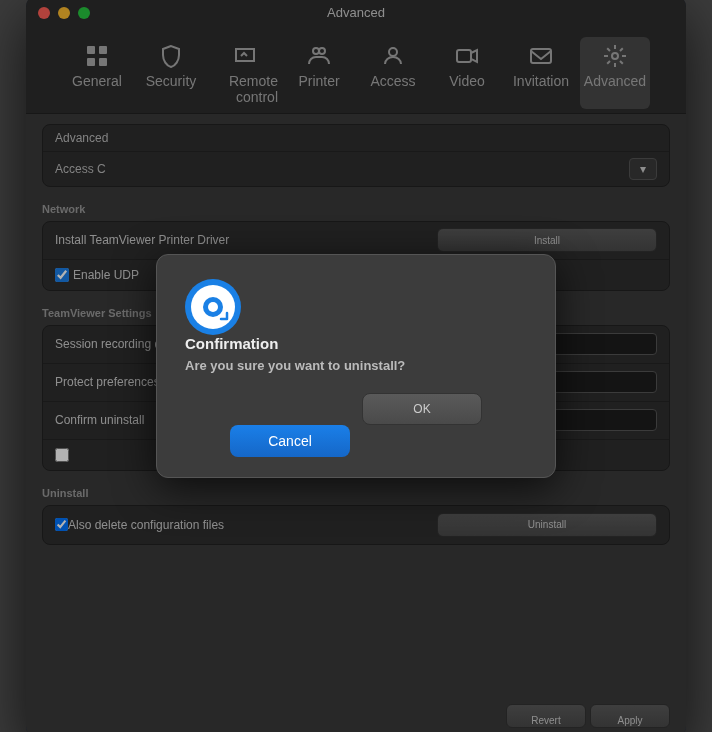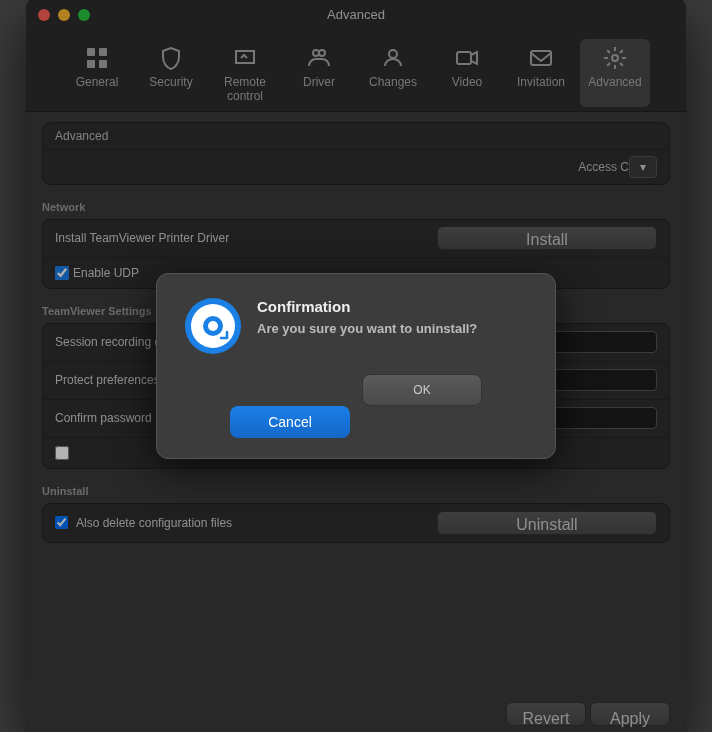--- a/index.html
+++ b/index.html
@@ -73,23 +73,23 @@
       width: 30px;
       height: 30px;
       margin-bottom: 2px;
       display: flex;
       align-items: center;
       justify-content: center;
       font-size: 20px;
       color: #aaa;
     }
     .toolbar-label {
-      font-size: 12px;
+      font-size: 14px;
       color: #aaa;
-      text-align: center;
+      text-align: right;
     }
     .content {
       padding: 10px 16px 16px;
       background: #3a3a3a;
       min-height: 580px;
     }
     .section {
       margin-bottom: 16px;
     }
     .section-header {
@@ -126,21 +126,21 @@
       height: 22px;
       color: #ccc;
       font-size: 12px;
       padding: 0 6px;
     }
     .btn-install, .btn-uninstall, .btn-revert, .btn-apply {
       background: linear-gradient(to bottom, #5a5a5a, #4a4a4a);
       border: 1px solid #333;
       border-radius: 6px;
       color: #ccc;
-      font-size: 16px;
+      font-size: 10px;
       cursor: pointer;
       padding: 4px 0;
       text-align: center;
     }
     .btn-install, .btn-uninstall {
       width: 220px;
       height: 24px;
     }
     .checkbox-row {
       display: flex;
@@ -157,21 +157,21 @@
       font-size: 12px;
       color: #ccc;
     }
     .advanced-section-row {
       display: flex;
       align-items: center;
       padding: 6px 12px;
       justify-content: space-between;
       border-bottom: 1px solid #252525;
     }
-    .advanced-section-row:last-child { border-bottom: none; justify-content: flex-end; }
+    .advanced-section-row:last-child { border-bottom: none; }
     .advanced-label {
       font-size: 12px;
       color: #bbb;
     }
     .select-btn {
       background: #3a3a3a;
       border: 1px solid #555;
       border-radius: 4px;
       color: #ccc;
       font-size: 12px;
@@ -208,22 +208,22 @@
       background: #3c3c3c;
       border-radius: 12px;
       box-shadow: 0 10px 40px rgba(0,0,0,0.7);
       width: 400px;
       padding: 24px 28px 20px;
       border: 1px solid #555;
     }
     .modal-header {
       display: flex;
       align-items: flex-start;
-      gap: 16px;
       margin-bottom: 20px;
+      flex-direction: column;
     }
     .modal-content {}
     .modal-title {
       font-size: 15px;
       font-weight: 600;
       color: #eee;
       margin-bottom: 6px;
     }
     .modal-message {
       font-size: 13px;
@@ -308,30 +308,30 @@
       <span class="toolbar-label">Remote control</span>
     </div>
     <div class="toolbar-item">
       <div class="toolbar-icon">
         <svg width="24" height="24" viewBox="0 0 24 24" fill="none" stroke="#aaa" stroke-width="2">
           <circle cx="9" cy="7" r="3"></circle>
             <circle cx="15" cy="7" r="3"></circle>
           <path d="M2 20c0-4 3-7 7-7h6c4 0 7 3 7 7"></path>
         </svg>
       </div>
-      <span class="toolbar-label">Driver</span>
+      <span class="toolbar-label">Printer</span>
     </div>
     <div class="toolbar-item">
       <div class="toolbar-icon">
         <svg width="24" height="24" viewBox="0 0 24 24" fill="none" stroke="#aaa" stroke-width="2">
           <circle cx="12" cy="8" r="4"></circle>
             <path d="M4 20c0-4 3.6-7 8-7s8 3 8 7"></path>
         </svg>
       </div>
-      <span class="toolbar-label">Changes</span>
+      <span class="toolbar-label">Access</span>
     </div>
     <div class="toolbar-item">
       <div class="toolbar-icon">
         <svg width="24" height="24" viewBox="0 0 24 24" fill="none" stroke="#aaa" stroke-width="2">
           <rect x="2" y="6" width="14" height="12" rx="2"></rect>
           <polygon points="16,9 22,6 22,18 16,15"></polygon>
         </svg>
       </div>
       <span class="toolbar-label">Video</span>
     </div>
@@ -388,34 +388,34 @@
       <div class="section-box">
         <div class="row">
           <span class="row-label">Session recording directory</span>
           <input type="text" class="row-input" style="">
         </div>
         <div class="row">
           <span class="row-label">Protect preferences with password</span>
           <input type="password" class="row-input" style="">
         </div>
         <div class="row">
-          <span class="row-label">Confirm password</span>
+          <span class="row-label">Confirm uninstall</span>
           <input type="password" class="row-input" style="">
         </div>
         <div class="checkbox-row">
           <input type="checkbox" id="admin-cb" style="">
         </div>
       </div>
     </div>
 
     <div class="section">
       <div class="section-header">Uninstall</div>
       <div class="section-box">
         <div class="row">
-          <div style="display:flex;align-items:center;gap:8px;">
+          <div style="display:flex;align-items:center;">
             <input type="checkbox" checked="" id="delete-cb" style="">
             <label class="checkbox-label" for="delete-cb">Also delete configuration files</label>
           </div>
           <button class="btn-uninstall">Uninstall</button>
         </div>
       </div>
     </div>
   </div>
 
   <div class="bottom-bar">

